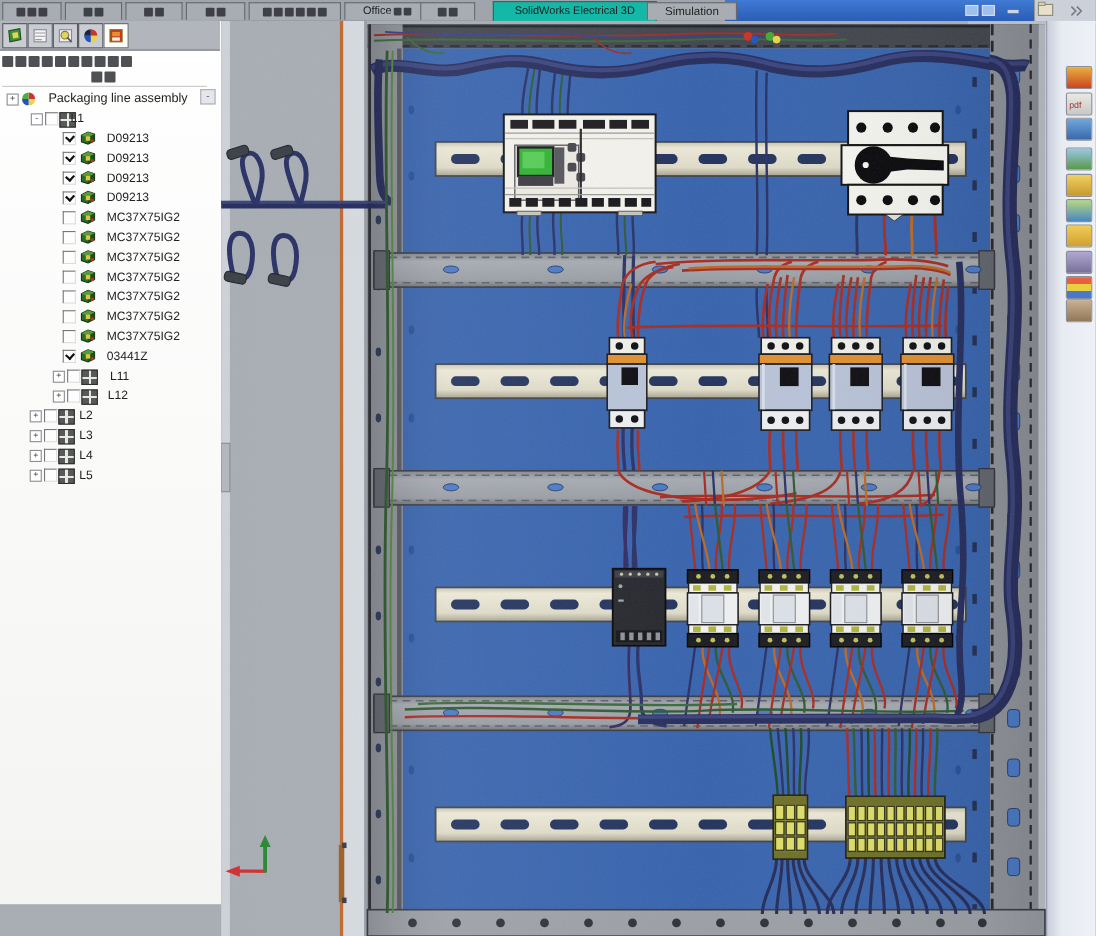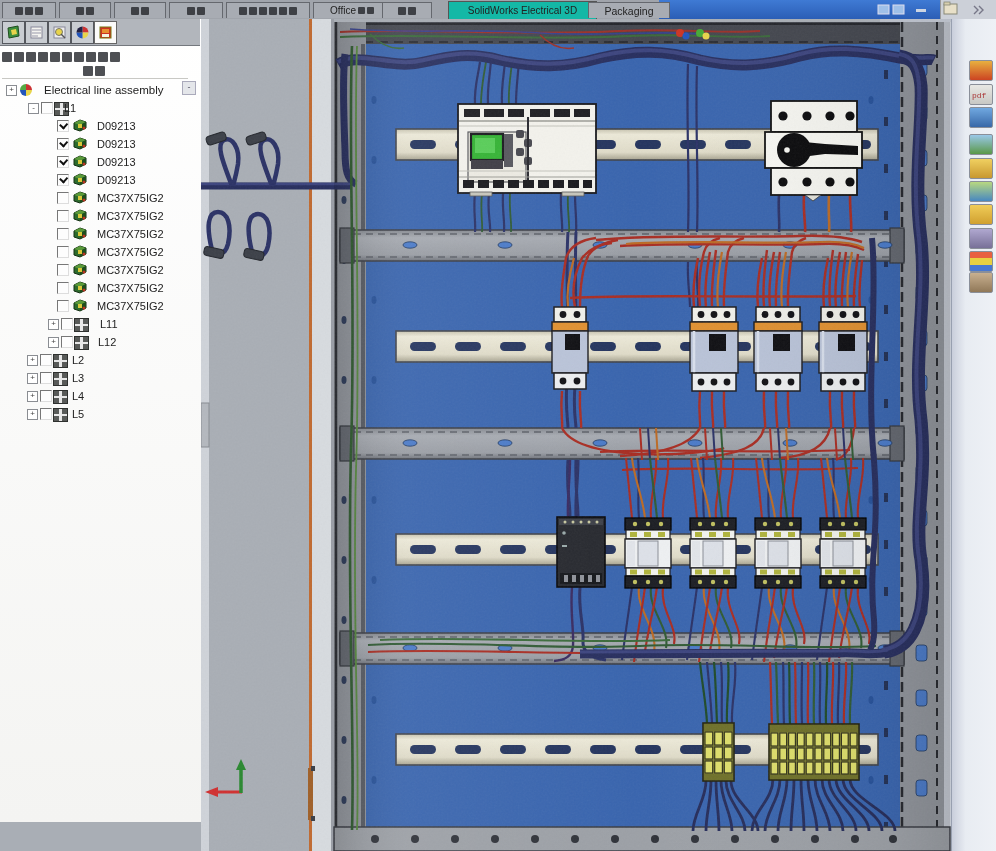--- a/index.html
+++ b/index.html
@@ -23,21 +23,21 @@
 .trow{position:relative;height:18px;line-height:18px;white-space:nowrap;}
 .trow span.txt{position:absolute;top:0;}
 .exp{position:absolute;width:9px;height:9px;top:4px;border:1px solid #8a8d92;background:#fff;font-size:8px;line-height:7px;text-align:center;color:#444;}
 .cb{position:absolute;width:10px;height:10px;top:3px;border-top:1px solid #777;border-left:1px solid #777;border-right:1px solid #ddd;border-bottom:1px solid #ddd;background:#fdfdfd;}
 .cb.ck::after{content:"";position:absolute;left:1.5px;top:1px;width:5px;height:3.5px;border-left:2px solid #111;border-bottom:2px solid #111;transform:rotate(-48deg);}
 .gicon{position:absolute;width:14px;height:13px;top:2px;}
 .licon{position:absolute;width:13px;height:12px;top:3px;background:#585a58;border:1px solid #2e302e;}
 .licon::after{content:"";position:absolute;left:0;top:0;width:100%;height:100%;
  background:linear-gradient(#0000 45%,#e8e8e8 45%,#e8e8e8 60%,#0000 60%),linear-gradient(90deg,#0000 42%,#e8e8e8 42%,#e8e8e8 58%,#0000 58%);}
 
-#rpane{position:absolute;left:951px;top:19px;width:45px;height:832px;background:linear-gradient(90deg,#c9cedb,#e8ecf2 30%,#eef1f6);border-left:1px solid #98a0b0;font-family:Liberation Mono, monospace;}
+#rpane{position:absolute;left:951px;top:19px;width:45px;height:832px;background:linear-gradient(90deg,#c9cedb,#e8ecf2 30%,#eef1f6);border-left:1px solid #98a0b0;}
 .ric{position:absolute;left:17px;width:22px;height:19px;border:1px solid #8a8f99;border-radius:2px;background:#c8c8c8;}
 
 #vp{position:absolute;left:201px;top:19px;}
 </style>
 </head>
 <body>
 <div id="app">
   <div id="titlebar"></div>
   <div id="tpright"></div>
       <svg width="996" height="19" style="position:absolute;left:0;top:0;z-index:5">
@@ -74,21 +74,21 @@
         <span class="cjk"></span>
         <span class="cjk"></span>
         <span class="cjk"></span>
       </div>
     <div class="mtab lat" style="left:313px;width:64px">Office <span class="cjk sm"></span><span class="cjk sm"></span></div>
     <div class="mtab" style="left:382px;width:48px">
         <span class="cjk"></span>
         <span class="cjk"></span>
       </div>
     <div class="mtab lat" style="left:448px;width:135px;background:#14b8a6;font-size:10px;top:1px;height:17px;border-color:#555">SolidWorks Electrical 3D</div>
-    <div class="mtab lat" style="left:588px;width:68px;font-size:10.5px">Packaging</div>
+    <div class="mtab lat" style="left:588px;width:68px;font-size:10.5px">Simulation</div>
   </div>
   <div id="lpanel">
     <div class="tabs">
       <div class="ptab" style="left:2px">
           <svg width="15" height="15">
             <polygon points="2,3 12,1 13,11 3,13" fill="#3d8f3d" stroke="#1e4d1e"></polygon>
             <polygon points="5,5 10,4 11,9 6,10" fill="#e8d44a"></polygon>
           </svg>
         </div>
       <div class="ptab" style="left:25px">
@@ -140,21 +140,21 @@
               <path d="M7 13 A6 6 0 0 1 1 7 L7 7 Z" fill="#2255bb"></path>
               <path d="M1 7 A6 6 0 0 1 7 1 L7 7 Z" fill="#55aa44"></path>
             </g>
       </defs>
         </svg>
       <div class="trow">
           <div class="exp" style="left:6px">+</div>
           <svg class="gicon" style="left:19px" width="14" height="14">
             <use href="#aico"></use>
           </svg>
-          <span class="txt" style="left:44px;font-size:11.5px">Electrical line assembly</span>
+          <span class="txt" style="left:44px;font-size:11.5px">Packaging line assembly</span>
           <span style="position:absolute;left:182px;top:0;width:12px;height:12px;border:1px solid #aab;background:#e4e6ea;font-size:9px;line-height:11px;text-align:center;color:#556">-</span>
         </div>
       <div class="trow">
           <div class="exp" style="left:28px">-</div>
           <div class="cb" style="left:41px"></div>
           <div class="licon" style="left:54px"></div>
           <span class="txt" style="left:64px">L1</span>
         </div>
       <div class="trow">
           <div class="cb ck" style="left:57px"></div>
@@ -225,20 +225,27 @@
             <use href="#pico"></use>
           </svg>
           <span class="txt" style="left:97px">MC37X75IG2</span>
         </div>
       <div class="trow">
           <div class="cb" style="left:57px"></div>
           <svg class="gicon" style="left:73px" width="17" height="15" viewBox="0 0 14 13">
             <use href="#pico"></use>
           </svg>
           <span class="txt" style="left:97px">MC37X75IG2</span>
+        </div>
+      <div class="trow">
+          <div class="cb ck" style="left:57px"></div>
+          <svg class="gicon" style="left:73px" width="17" height="15" viewBox="0 0 14 13">
+            <use href="#pico"></use>
+          </svg>
+          <span class="txt" style="left:97px">03441Z</span>
         </div>
       <div class="trow">
           <div class="exp" style="left:48px">+</div>
           <div class="cb" style="left:61px"></div>
           <div class="licon" style="left:74px"></div>
           <span class="txt" style="left:100px">L11</span>
         </div>
       <div class="trow">
           <div class="exp" style="left:48px">+</div>
           <div class="cb" style="left:61px"></div>

